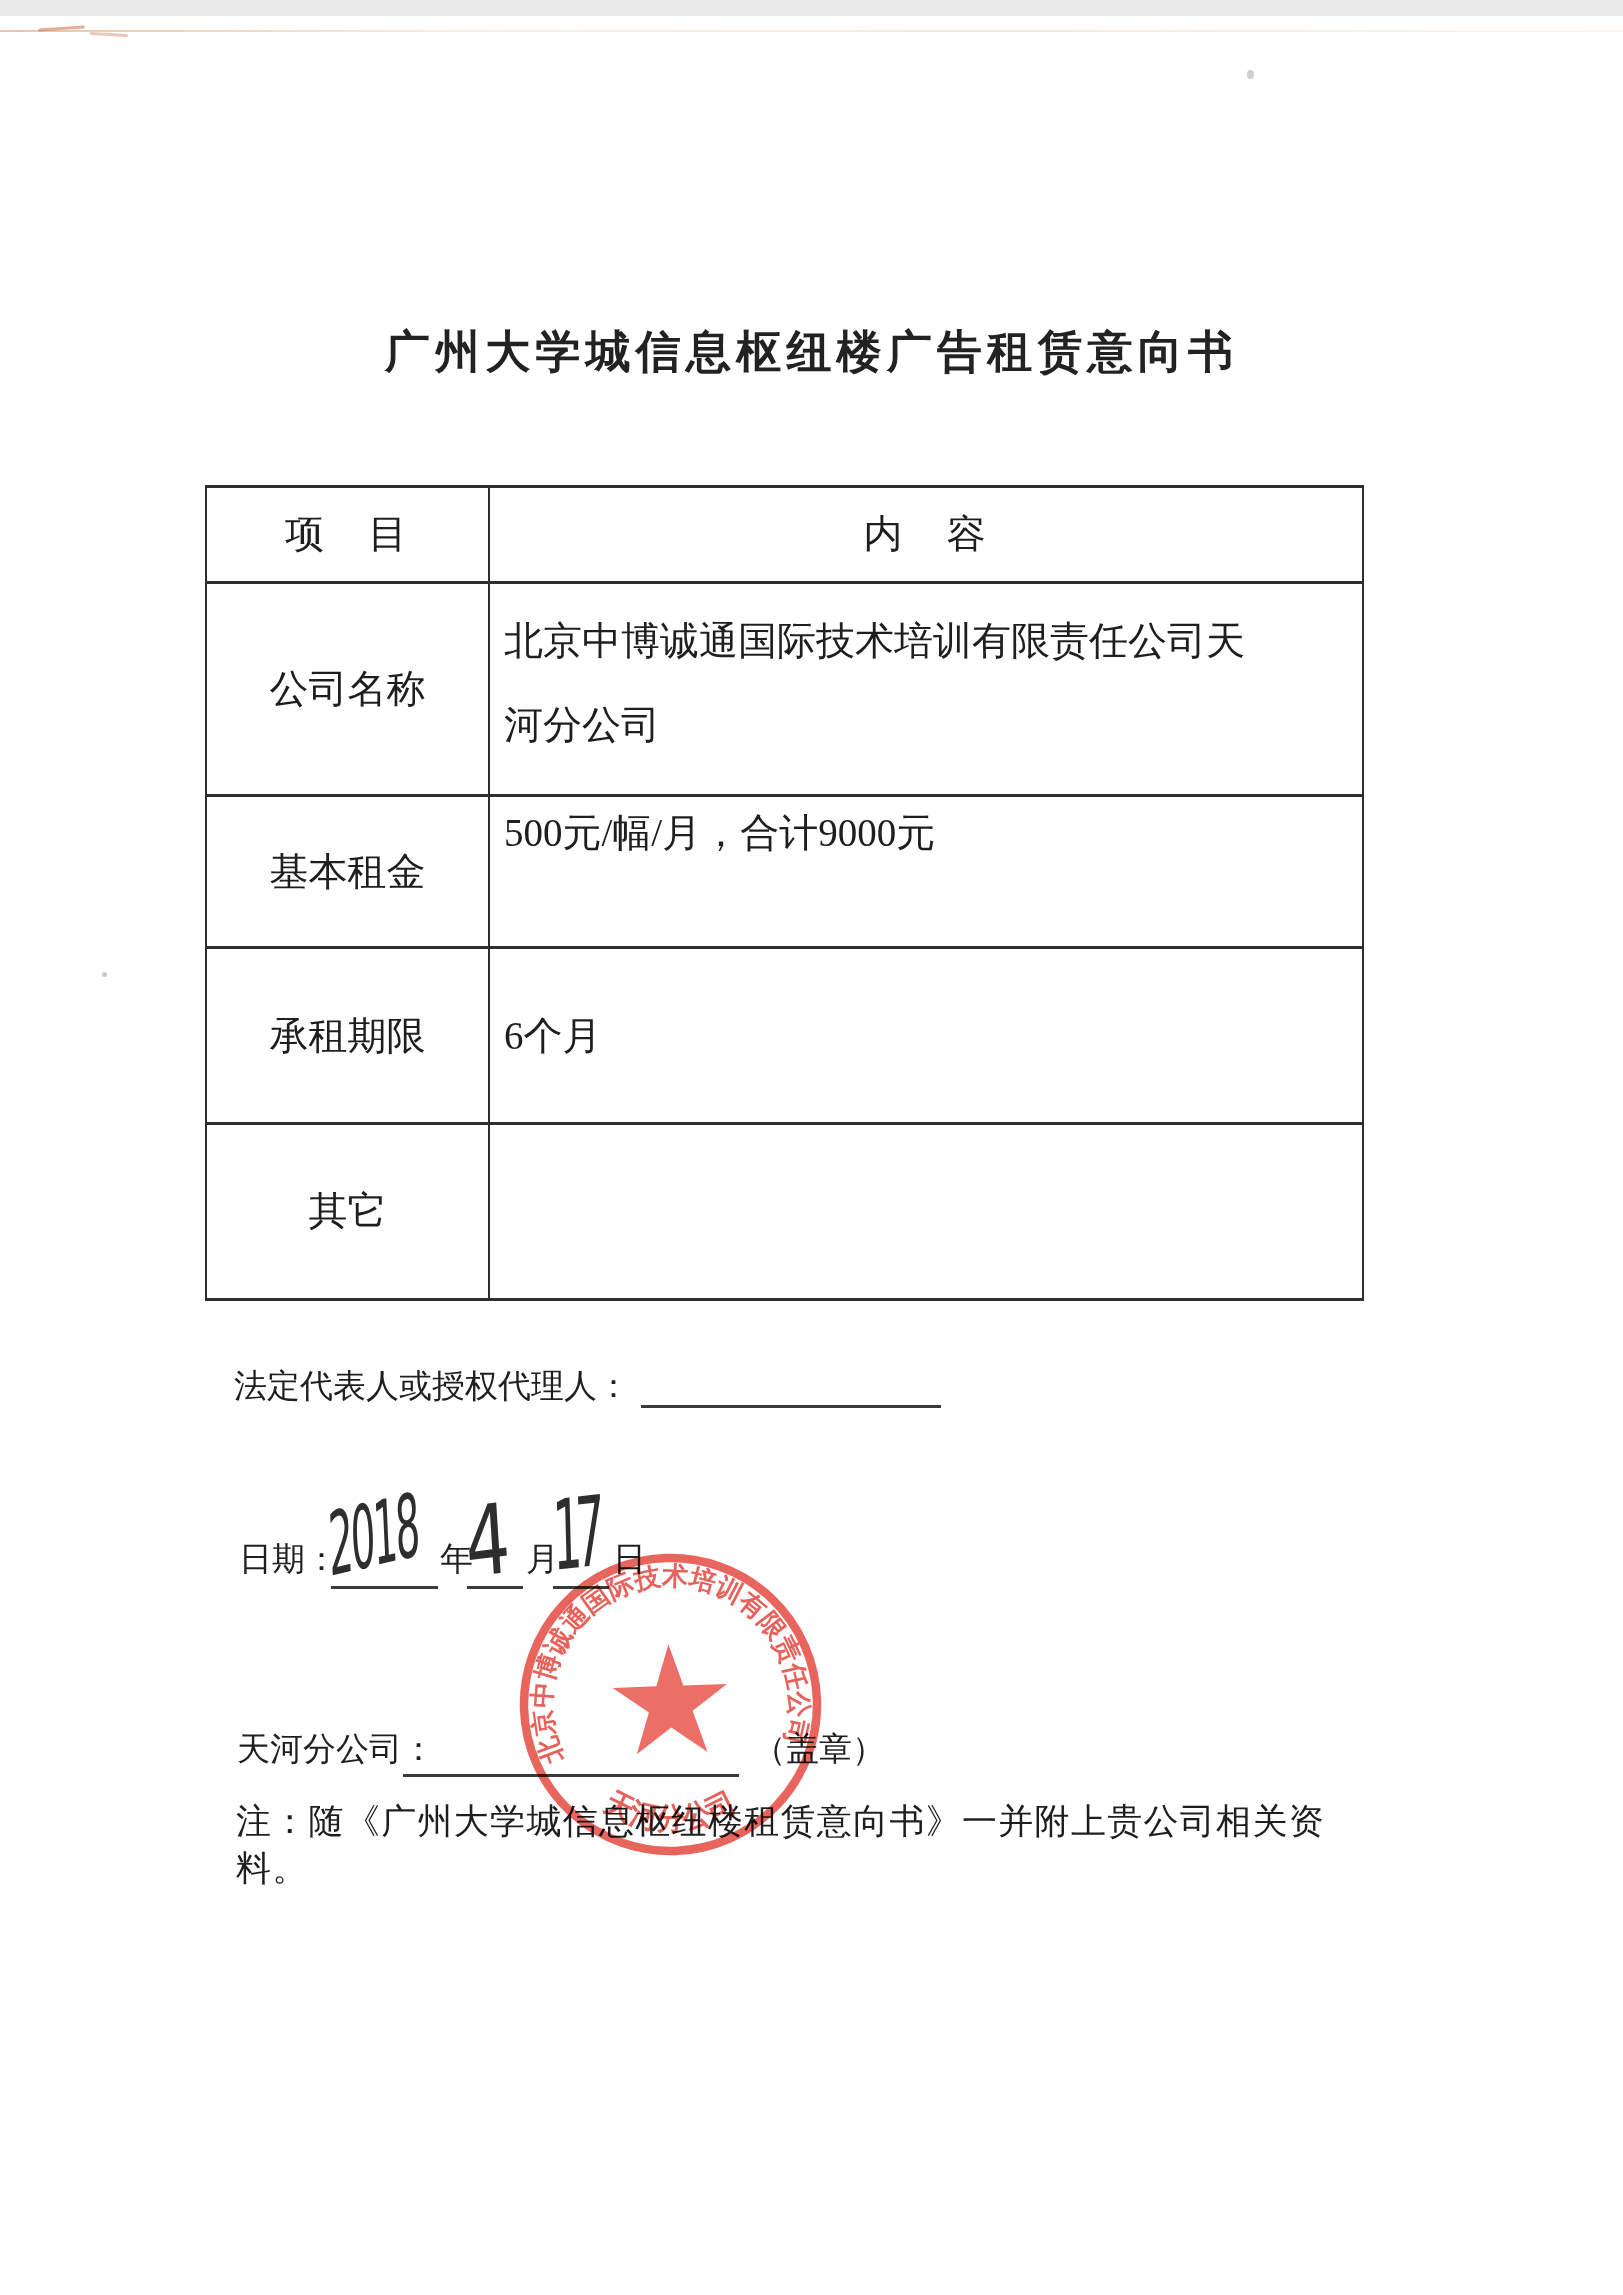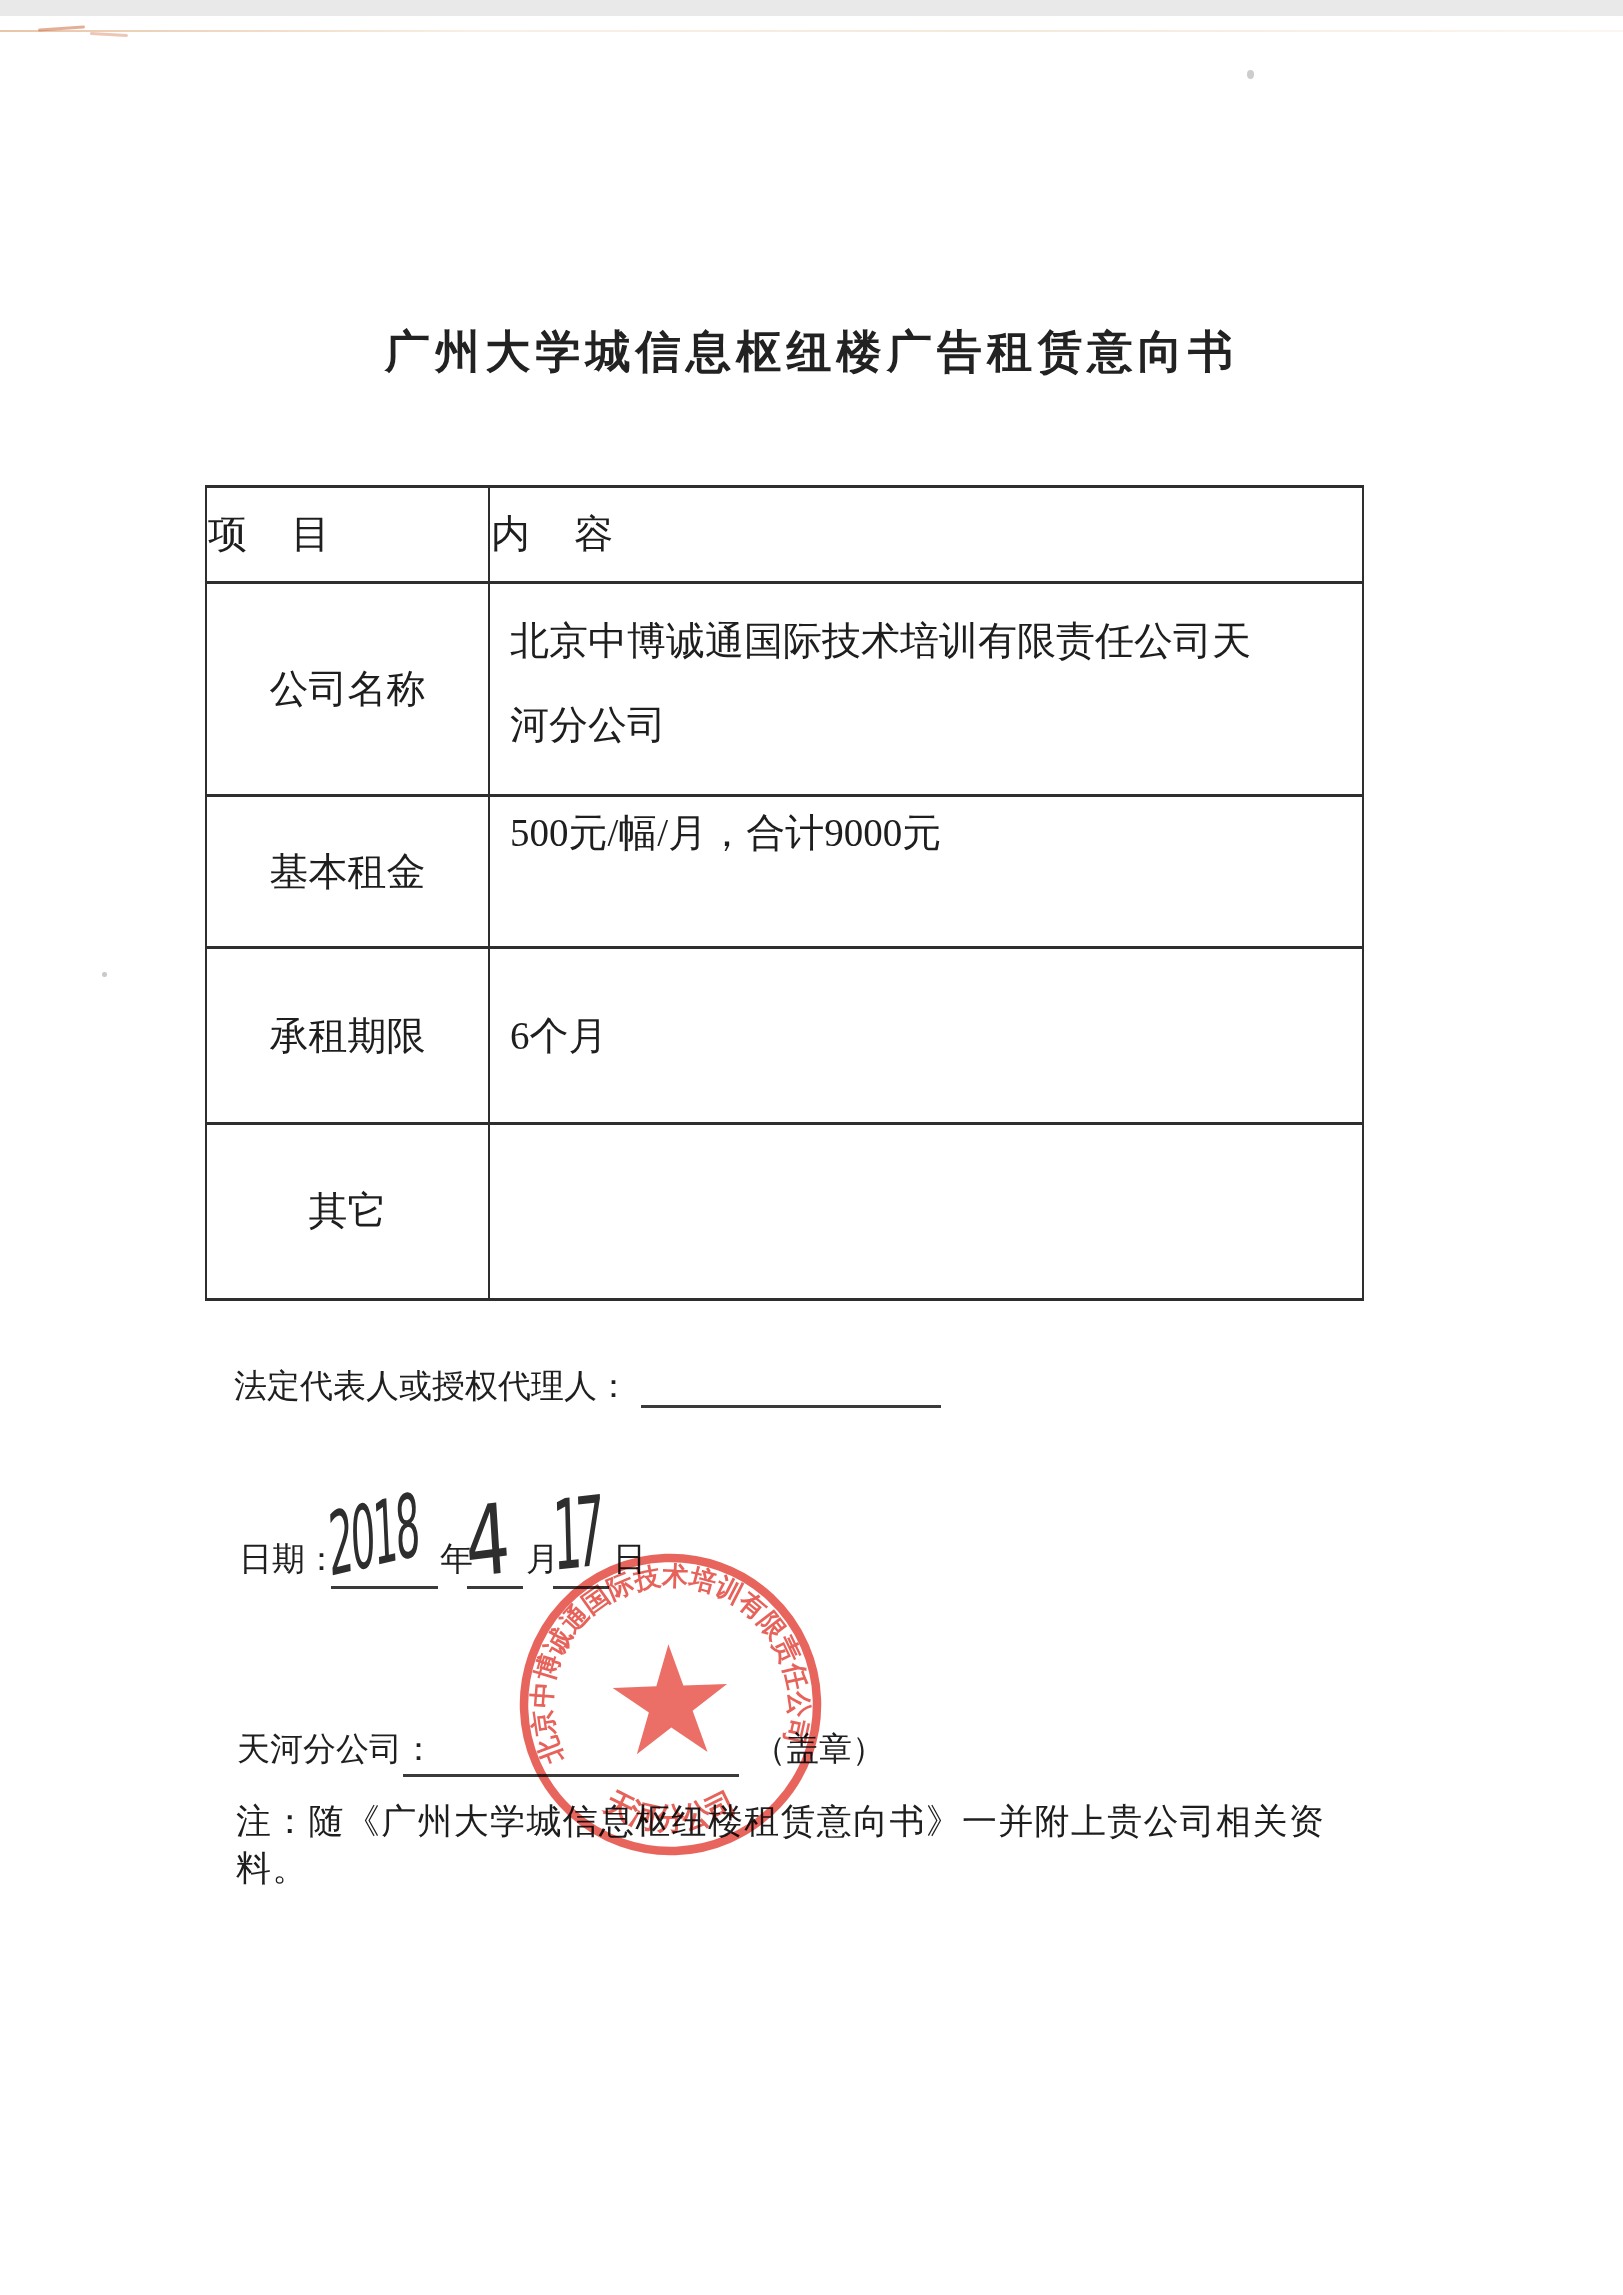--- a/index.html
+++ b/index.html
@@ -34,25 +34,25 @@
   }
   table.info-table td{
     border-left:2px solid #2e2e2e;
     border-right:2px solid #2e2e2e;
     border-top:3.3px solid #2e2e2e;
     border-bottom:3.3px solid #2e2e2e;
     font-size:39px;font-weight:500;color:#1e1e1e;
     overflow:hidden;
   }
   td.head-cell{
-    text-align:left;vertical-align:middle;
+    text-align:center;vertical-align:middle;
     font-size:38px;font-weight:700;letter-spacing:2.6px;
   }
   td.label-cell{text-align:center;vertical-align:middle;}
-  td.content-cell{padding-left:20px;vertical-align:middle;}
+  td.content-cell{padding-left:14px;vertical-align:middle;}
   td.content-top{vertical-align:top;}
   .company-line{line-height:84px;}
   .company-cell{padding-top:15.7px;}
   .rent-cell{padding-top:14.4px;line-height:43px;}
   
   .sig-label{
     position:absolute;font-size:33px;font-weight:500;color:#1f1f1f;
     white-space:nowrap;line-height:46px;
   }
   .sig-line{position:absolute;height:3.3px;background:#3a3a3a;}

